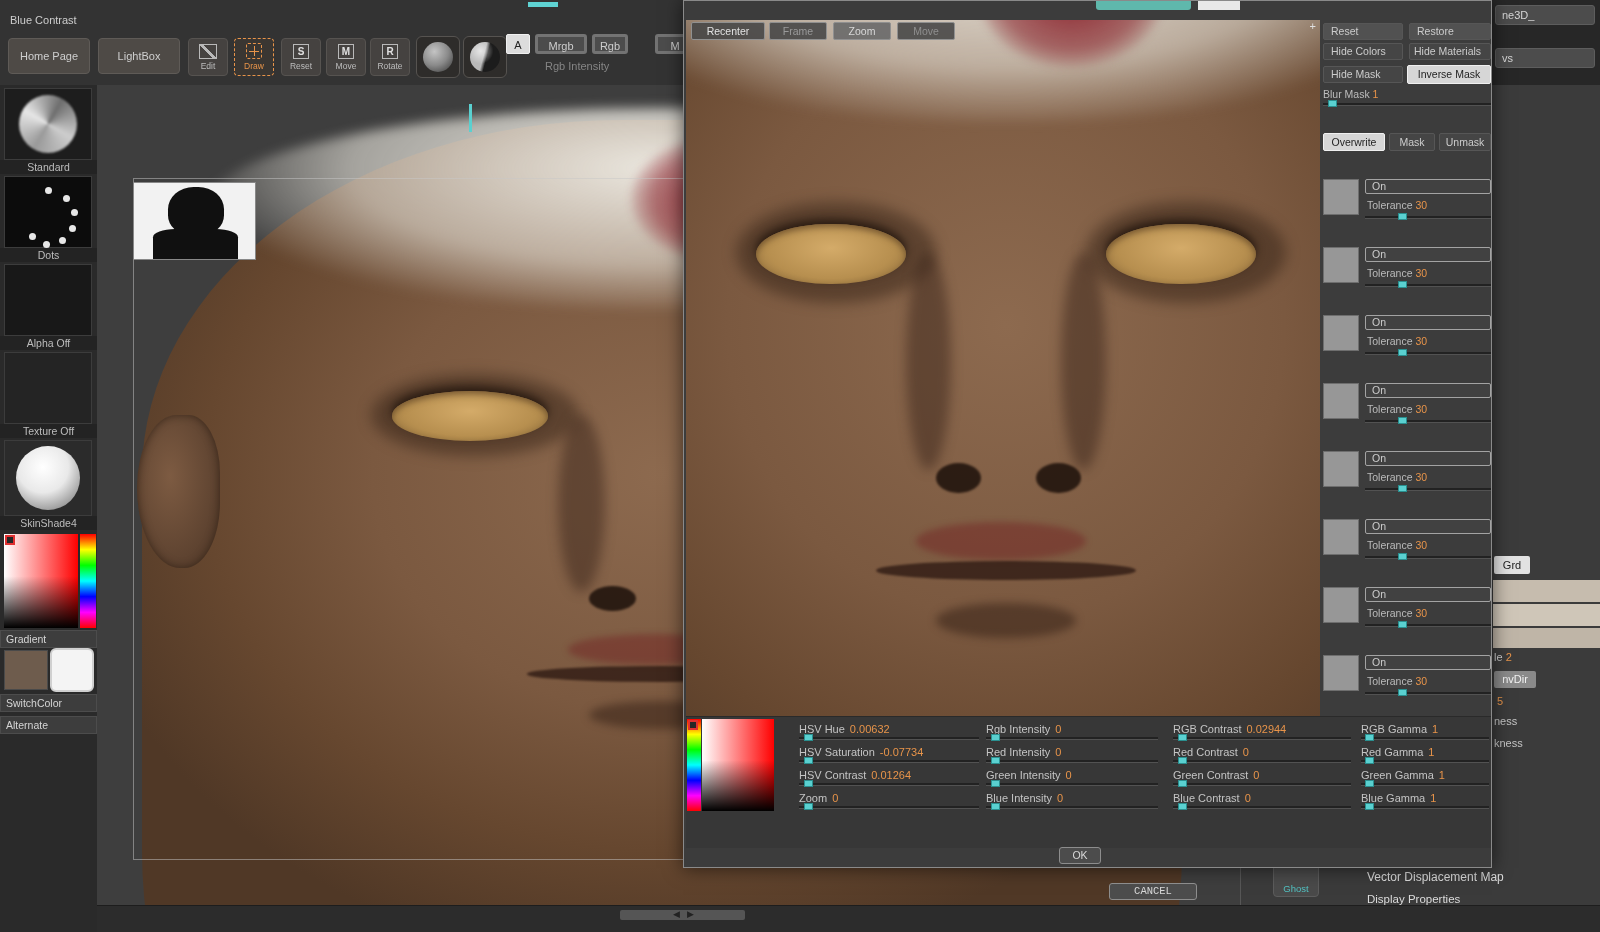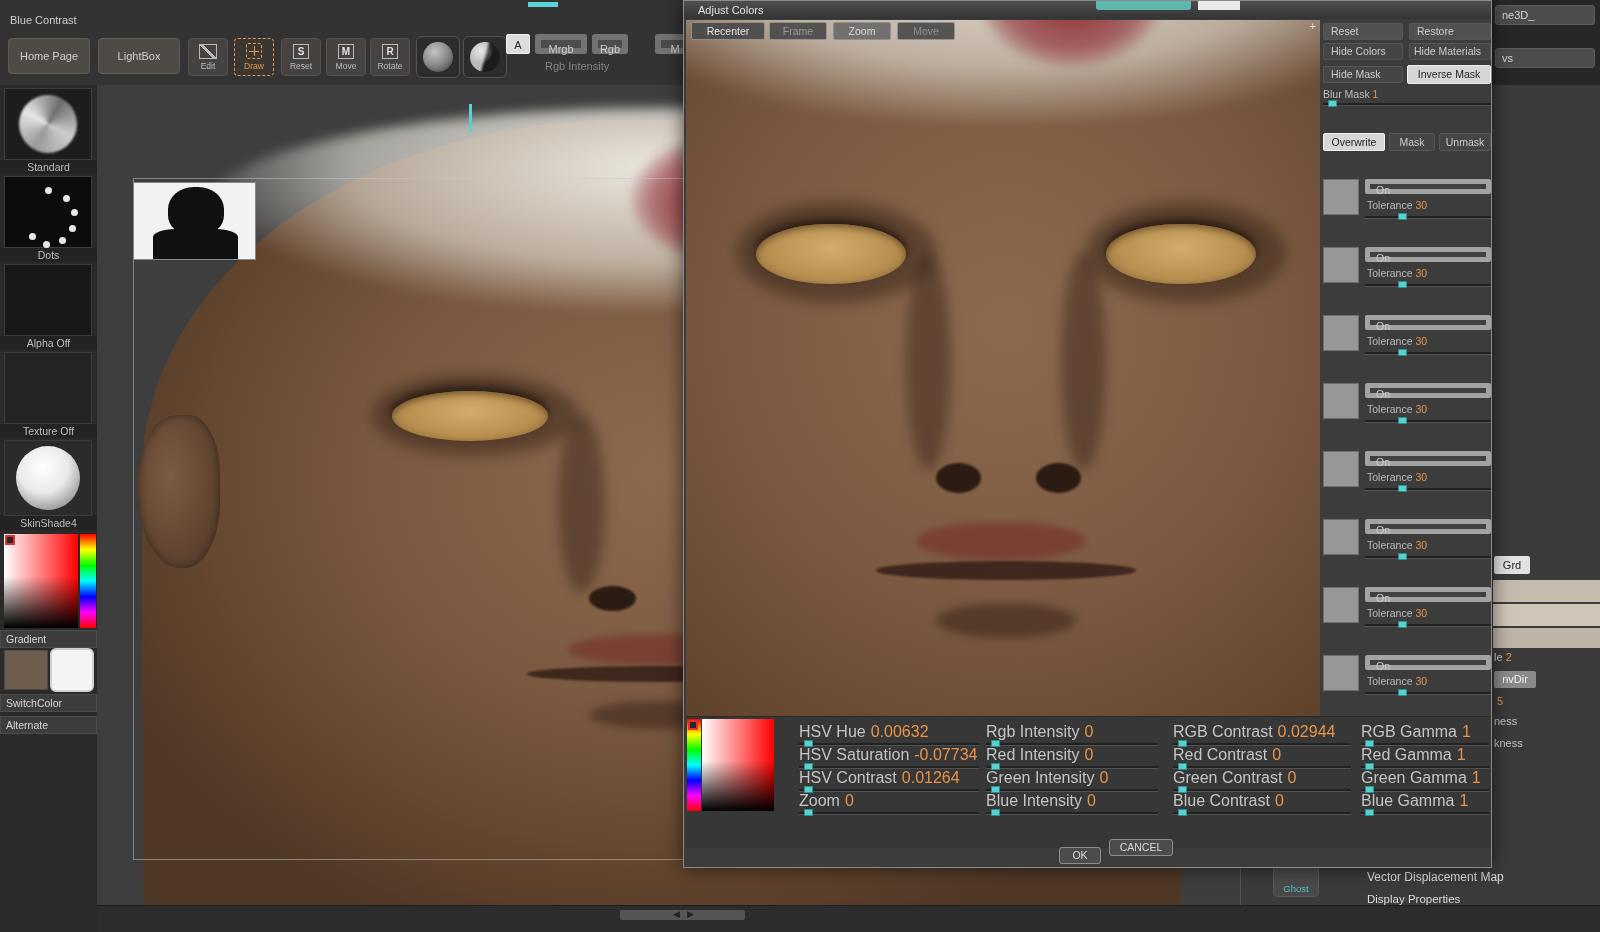--- a/index.html
+++ b/index.html
@@ -25,21 +25,21 @@
                   linear-gradient(#e8944a,#e8944a) center/1px 10px no-repeat;}
   .icon-letter{width:14px;height:13px;border:1px solid #b9b9b9;font-size:10px;line-height:13px;
        text-align:center;color:#e0e0e0;font-weight:bold;}
   .ballbtn{width:44px;height:42px;background:#2e2c2a;border:1px solid #565350;border-radius:6px;
        display:flex;align-items:center;justify-content:center;box-sizing:border-box;}
   .ball1{width:30px;height:30px;border-radius:50%;
        background:radial-gradient(circle at 38% 32%, #c4c4c4, #8a8a8a 50%, #3c3c3c 95%);}
   .ball2{width:30px;height:30px;border-radius:50%;
        background:radial-gradient(circle at 35% 30%, rgba(255,255,255,.65), transparent 45%),
                   linear-gradient(105deg,#b9b9b9 45%, #1c1c1c 55%);}
-  .smallbtn{height:20px;background:#4c4c4c;border:6px solid #737373;border-radius:3px;
+  .smallbtn{height:20px;background:#4c4c4c;border:3px solid #737373;border-radius:3px;
        line-height:18px;text-align:center;color:#cdcdcd;box-sizing:border-box;}
   
   .sidebar{left:0;top:85px;width:97px;height:847px;background:#2a2a2a;border-right:1px solid #1f1f1f;}
   .thumb{left:4px;width:88px;background:#1d1d1d;border:1px solid #3c3c3c;box-sizing:border-box;}
   .side-label{left:0;width:97px;height:14px;background:#232323;color:#bdbdbd;font-size:10.5px;
        text-align:center;line-height:14px;}
   .side-row{left:0;width:97px;height:18px;background:#3d3d3d;border:1px solid #4c4c4c;color:#d5d5d5;
        font-size:10.5px;line-height:16px;padding-left:5px;box-sizing:border-box;}
   
   .ticks1{background:repeating-linear-gradient(90deg,#c77b33 0 1px, transparent 1px 7px);}
@@ -82,26 +82,26 @@
   .preview{left:2px;top:19px;width:634px;height:696px;background:#000000;overflow:hidden;}
   .tab-btn{position:absolute;height:18px;background:rgba(70,70,70,.88);border:1px solid #909090;
      border-radius:2px;font-size:10.5px;line-height:16px;text-align:center;box-sizing:border-box;z-index:5;}
   .rc-flat{position:absolute;height:17px;background:#454545;border:1px solid #565656;border-radius:2px;
      color:#cccccc;font-size:10.5px;line-height:15px;text-align:center;box-sizing:border-box;}
   .rc-light{background:#d6d6d6;border:1px solid #f0f0f0;color:#1e1e1e;}
   .sl-track{position:relative;height:2px;background:#222222;border-bottom:1px solid #525252;}
   .sl-handle{position:absolute;top:-3px;width:9px;height:7px;background:#5ad0d0;border:1px solid #2a8f8f;box-sizing:border-box;}
   .cgroup{left:639px;width:168px;height:62px;}
   .swatch{position:absolute;left:0;top:0;width:36px;height:36px;background:#979797;border:1px solid #6e6e6e;box-sizing:border-box;}
-  .on-btn{position:absolute;left:42px;top:0;width:126px;height:15px;background:#414141;border:5px solid #a3a3a3;
+  .on-btn{position:absolute;left:42px;top:0;width:126px;height:15px;background:#414141;border:1px solid #a3a3a3;
      border-radius:2px;color:#cccccc;font-size:10.5px;line-height:13px;padding-left:6px;box-sizing:border-box;}
   .tol{position:absolute;left:44px;top:20px;font-size:10.5px;color:#bbbbbb;}
   .tol-track{position:absolute;left:42px;top:37px;width:126px;}
   .dlg-bottom{left:2px;top:715px;width:805px;height:131px;background:#373737;border-top:1px solid #2a2a2a;}
-  .srow{position:absolute;font-size:16px;color:#c4c4c4;white-space:nowrap;}
+  .srow{position:absolute;font-size:11px;color:#c4c4c4;white-space:nowrap;}
   .srow .sl-track{margin-top:2px;}
   .sl-lab{margin-right:5px;}
   .huestrip{background:linear-gradient(to bottom,#f00,#ff0,#0f0,#0ff,#00f,#f0f,#f00);}
   .svsq{background:linear-gradient(to top,#000, rgba(0,0,0,0) 55%),linear-gradient(to right,#fff,#f00);}
   .okbtn{position:absolute;height:17px;background:#4c4c4c;border:1px solid #8d8d8d;border-radius:3px;
      color:#d8d8d8;font-size:10.5px;line-height:15px;text-align:center;box-sizing:border-box;}
   .bottombar{left:97px;top:905px;width:1503px;height:27px;background:#2c2c2c;border-top:1px solid #1d1d1d;z-index:4;}
   .masksil{background:#f2f2f2;border:1px solid #888;box-sizing:border-box;overflow:hidden;z-index:4;}
 </style>
 </head>
@@ -248,21 +248,20 @@
     <span class="abs" style="left:126px;top:808px;color:#dcdcdc;font-size:11.5px;">Display Properties</span>
   </div>
 
   <div class="abs bottombar">
     <span class="abs" style="left:523px;top:4px;width:125px;height:10px;background:#555555;border-radius:2px;"></span>
     <span class="abs" style="left:576px;top:3px;color:#222;font-size:9px;">◀</span>
     <span class="abs" style="left:590px;top:3px;color:#222;font-size:9px;">▶</span>
   </div>
 
   <div class="abs dialog">
-    <div class="abs dlg-title">Adjust Colors</div>
     <span class="abs" style="left:412px;top:0;width:95px;height:9px;background:#5fb8ac;border-radius:0 0 3px 3px;z-index:6;"></span>
     <span class="abs" style="left:514px;top:0;width:42px;height:9px;background:#e9e9e9;z-index:6;"></span>
 
     <div class="abs preview">
       <div class="face" style="left:-180px;top:-130px;width:1000px;height:1450px;">
         <span class="fp f-hair"></span>
         <span class="fp f-red"></span>
         <span class="fp f-socket" style="left:23%;top:21.5%;"></span>
         <span class="fp f-socket" style="left:58%;top:21.5%;"></span>
         <span class="fp f-eye" style="left:25%;top:23%;"></span>
@@ -462,16 +461,16 @@
         </div>
     </div>
     <div class="srow" style="left:677px;top:791px;width:128px;">
       <span class="sl-lab">Blue Gamma</span><span class="orange">1</span>
       <div class="sl-track">
           <span class="sl-handle" style="left:3%;"></span>
         </div>
     </div>
 
     <span class="okbtn" style="left:375px;top:846px;width:42px;">OK</span>
-    <span class="okbtn" style="left:425px;top:838px;width:64px;">CANCEL</span>
+    <span class="okbtn" style="left:425px;top:882px;width:88px;font-family:Liberation Mono, monospace;">CANCEL</span>
   </div>
 
 </div>
 
 </body></html>

